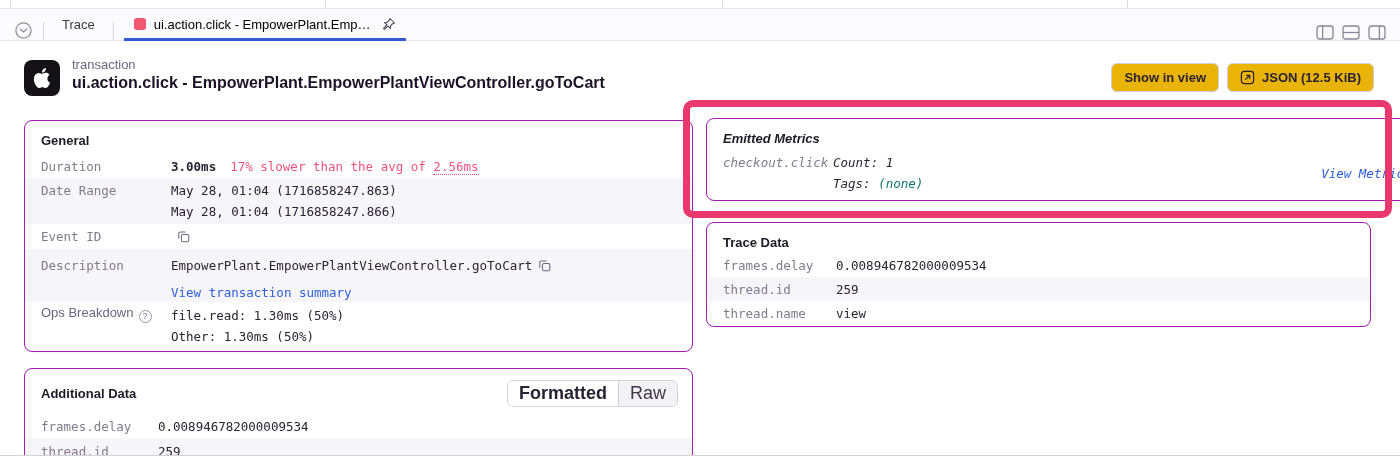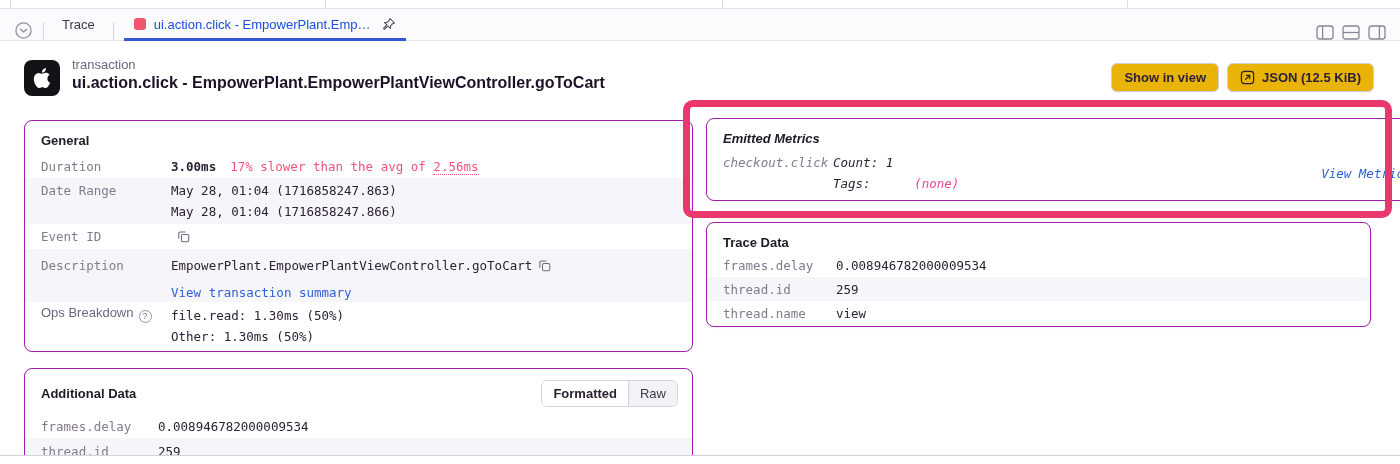--- a/index.html
+++ b/index.html
@@ -9,21 +9,21 @@
 
   
   .top-sliver { position:absolute; left:0; top:0; width:1400px; height:9px; background:#fff; border-bottom:1px solid #e5e3e9; }
   .sliver-line { position:absolute; top:0; width:1px; height:8px; background:#dcdce2; }
 
   
   .tabbar { position:absolute; left:0; top:9px; width:1400px; height:32px; background:#fbfafc; border-bottom:1px solid #e8e6ec; display:flex; align-items:flex-end; }
   .icon-btn { display:flex; align-items:center; justify-content:center; background:none; border:none; cursor:pointer; padding:0; }
   .tab-divider { width:1px; height:18px; background:#d9d6df; margin:0 10px; }
   .tab { font-size:13px; color:#3e3849; padding:0 8px; display:flex; align-items:center; height:32px; cursor:pointer; }
-  .tab.active { position:relative; color:#1d4ed8; padding:0 10px; }
+  .tab.active { position:relative; color:#000000; padding:0 10px; }
   .tab.active .underline { position:absolute; left:0; right:0; bottom:-1px; height:3px; background:#3358D4; }
   .tab-square { width:12px; height:12px; border-radius:3px; background:#F0566E; margin-right:8px; flex:0 0 auto; }
   .pin { margin-left:10px; display:flex; }
   .tabbar-right { margin-left:auto; display:flex; gap:8px; padding-right:14px; }
 
   
   .app-icon { position:absolute; left:24px; top:60px; width:36px; height:36px; background:#141216; border-radius:8px; display:flex; align-items:center; justify-content:center; }
   .evt-type { position:absolute; left:72px; top:57px; font-size:13px; color:#6f6480; }
   .evt-title { position:absolute; left:72px; top:74px; font-size:16px; font-weight:700; color:#1d1127; }
   .hdr-buttons { position:absolute; right:26px; top:63px; display:flex; gap:8px; }
@@ -46,29 +46,29 @@
   .help { display:inline-flex; align-items:center; justify-content:center; width:13px; height:13px; border:1px solid #9b93a7; border-radius:50%; font-size:9px; color:#7d7490; margin-left:5px; vertical-align:-2px; cursor:pointer; }
 
   
   .annotation { position:absolute; left:683px; top:100px; width:709px; height:118px; border:7px solid #E8386E; border-radius:10px; pointer-events:none; z-index:5; }
 
   
   .em-row { display:flex; align-items:flex-start; padding:2px 16px 0; }
   .em-name { flex:0 0 110px; color:#837a8e; }
   .em-lines { flex:1; }
   .em-view { align-self:center; margin-left:auto; }
-  .dim { color:#ec4899;margin-left:36px; }
+  .dim { color:#0f766e; }
 
   
   .kv2 .k { flex:0 0 113px; }
 
   
   .ad-head { display:flex; align-items:center; padding:11px 14px 8px 16px; }
   .seg { margin-left:auto; display:flex; border:1px solid #d6d1dd; border-radius:6px; overflow:hidden; height:27px; }
-  .seg button { font-family:inherit; font-size:13px; border:none; padding:0 11px; cursor:pointer; }
+  .seg button { font-family:inherit; font-size:18px; border:none; padding:0 11px; cursor:pointer; }
   .seg .on { background:#fff; font-weight:700; color:#2b2233; }
   .seg .off { background:#f3f2f6; color:#3e3849; border-left:1px solid #d6d1dd; }
   .kv3 .k { flex:0 0 117px; }
 
   .bottom-strip { position:absolute; left:0; top:455px; width:1400px; height:9px; background:#fff; border-top:1px solid #d2d2d9; z-index:8; }
 
   svg { display:block; }
 </style>
 </head>
 <body>

